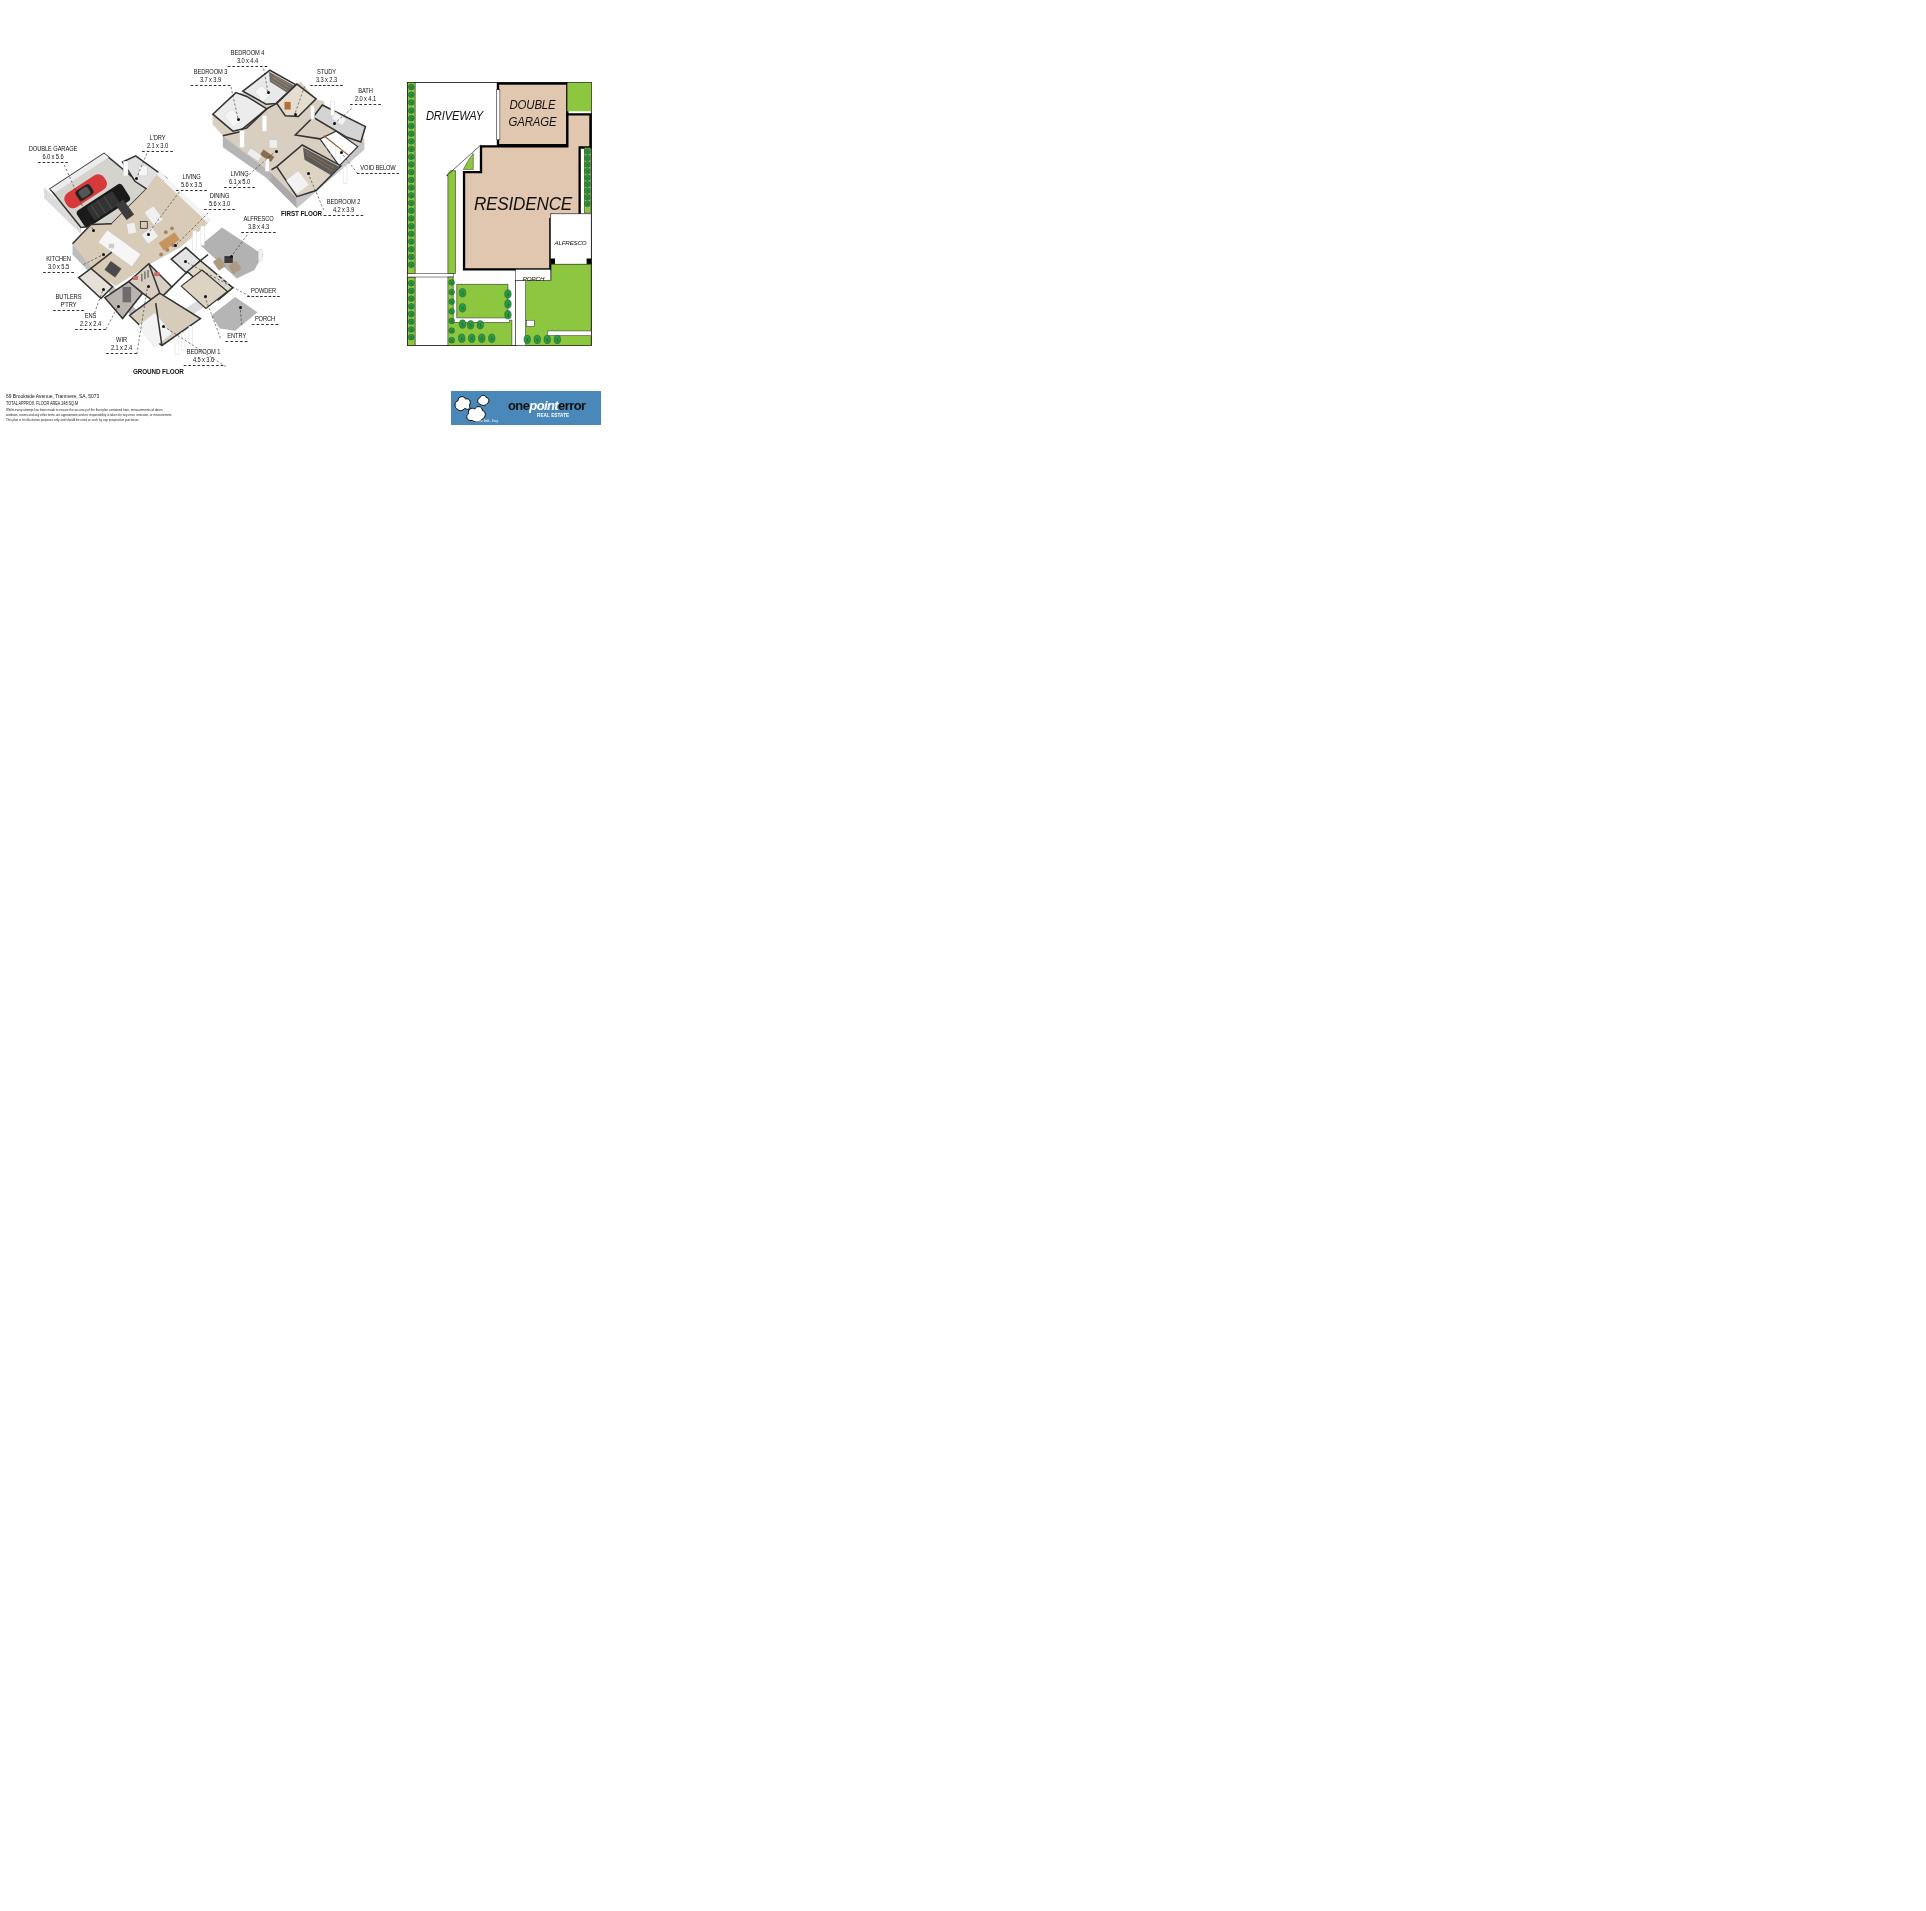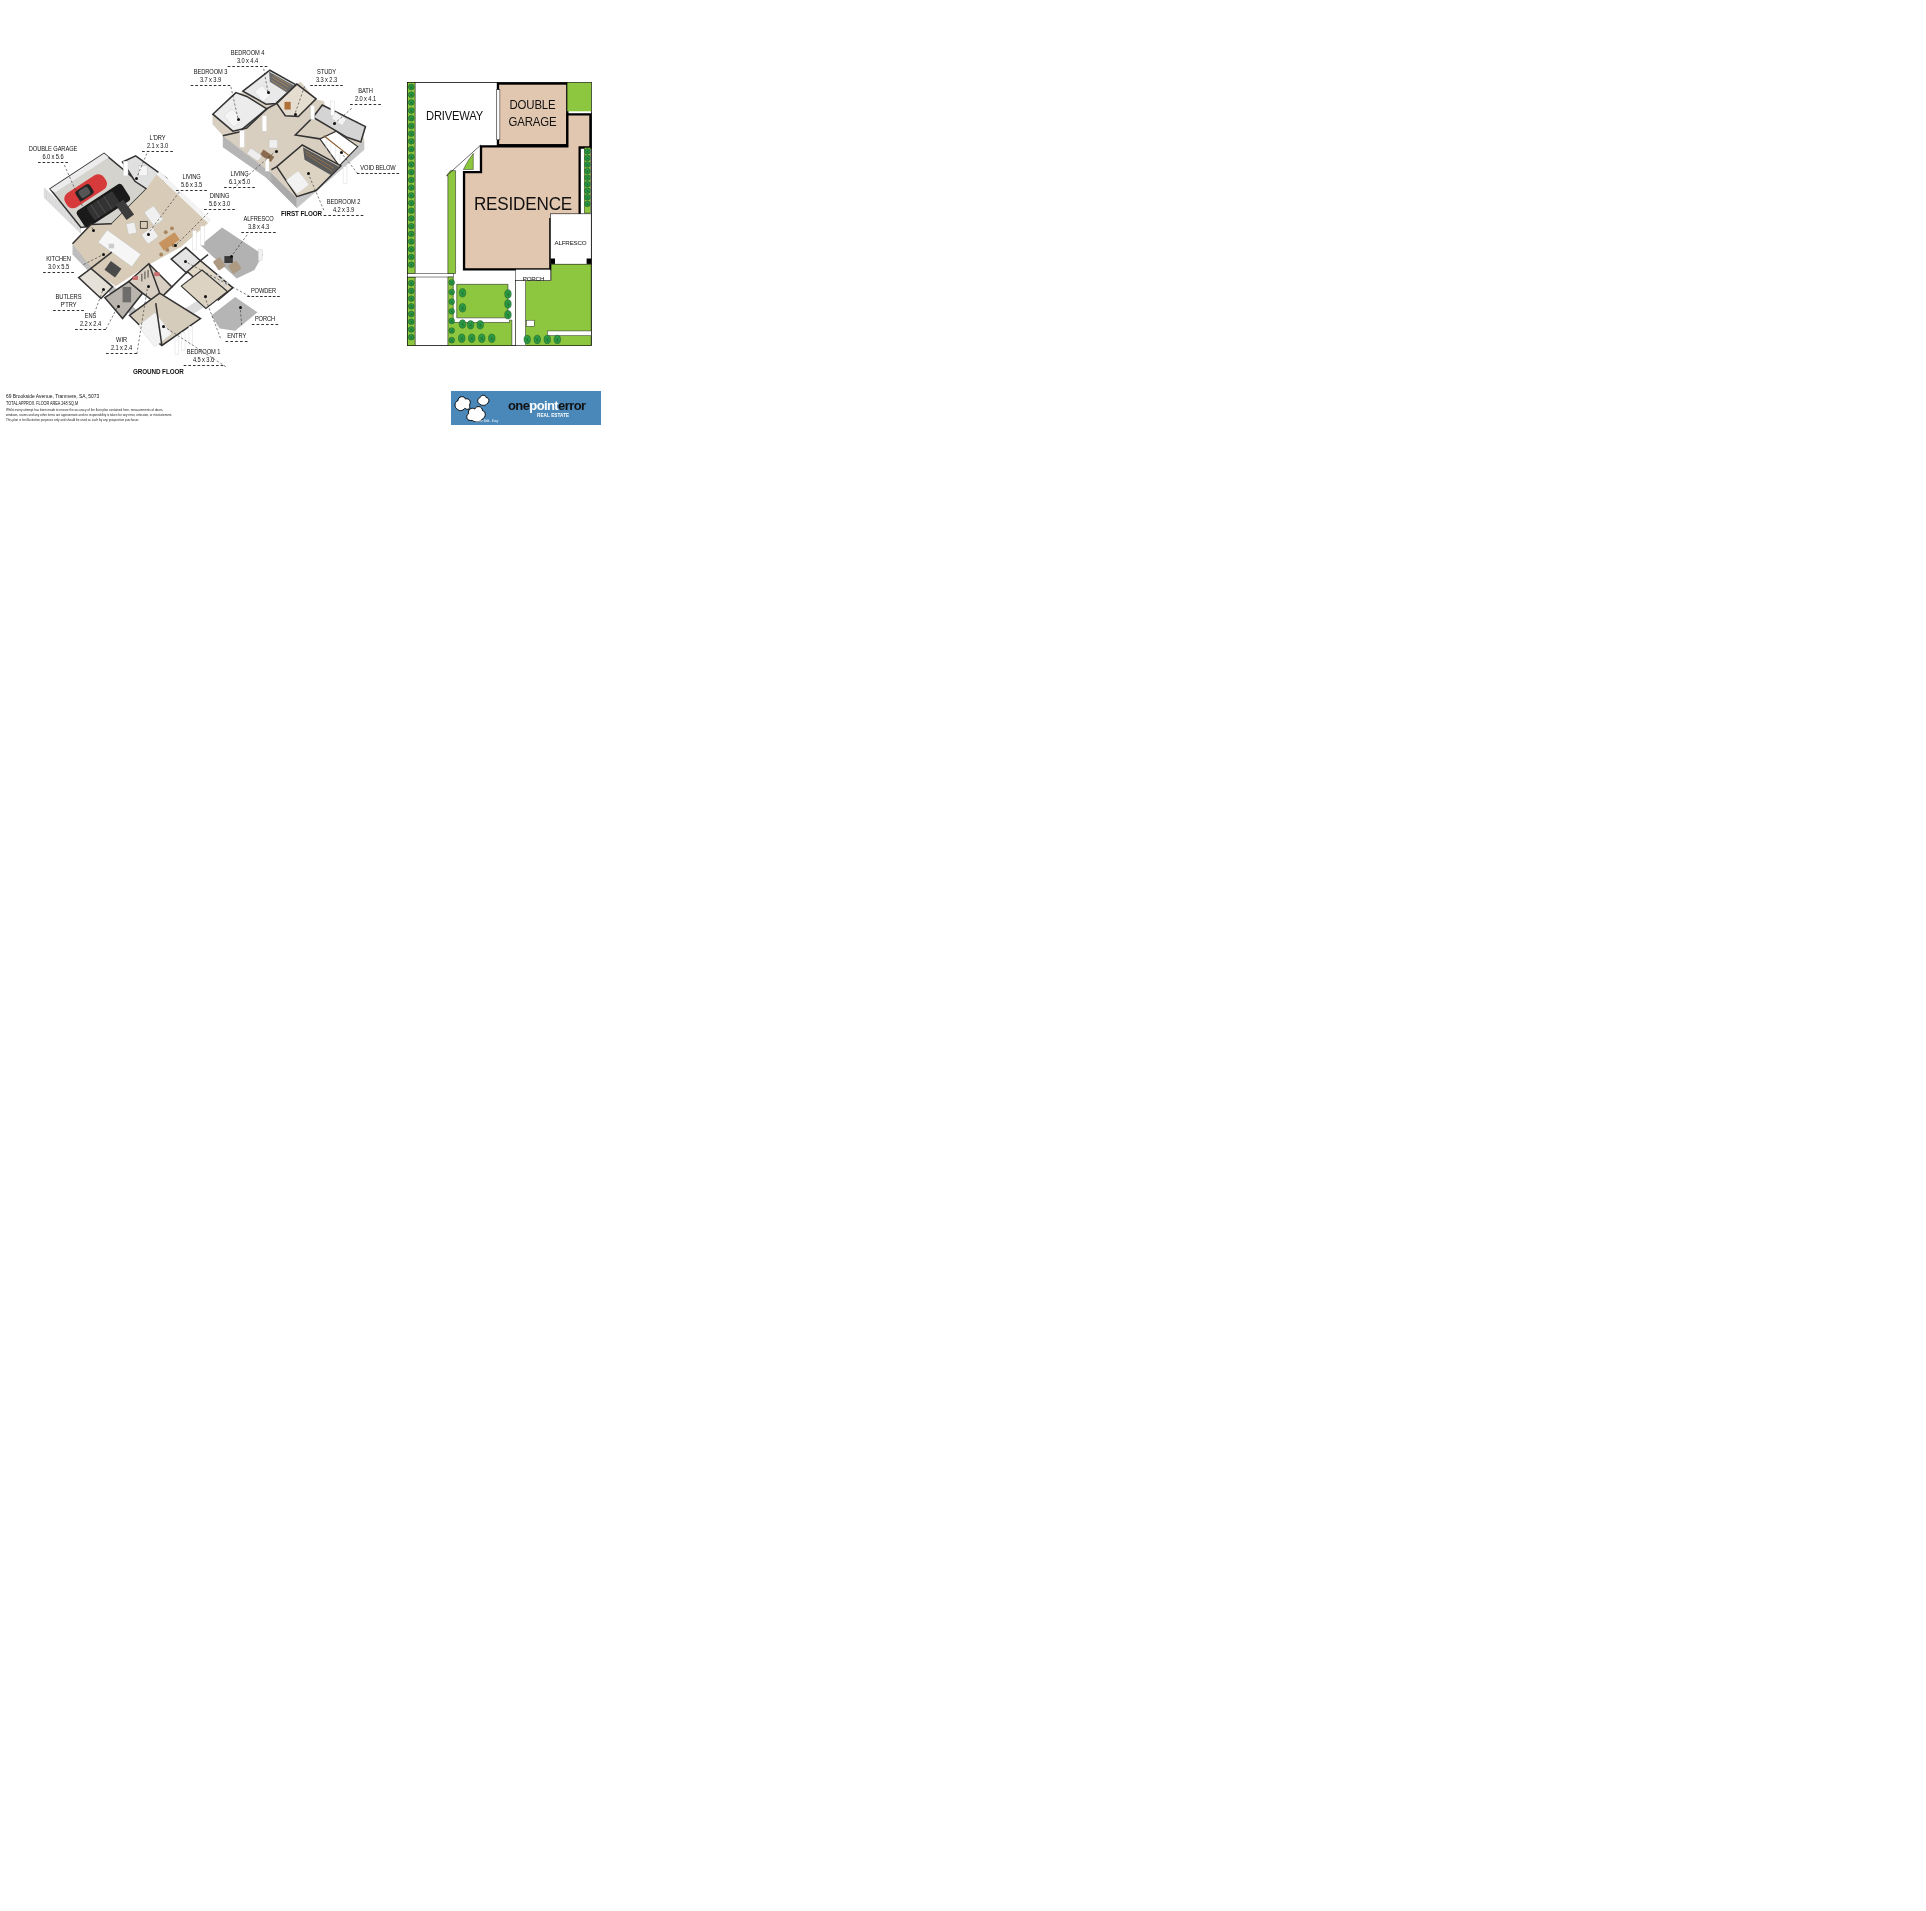--- a/index.html
+++ b/index.html
@@ -10,32 +10,32 @@
     .abs { position: absolute; }
 
     
     .room-label { position: absolute; text-align: center; line-height: 1.22;
                   font-size: 6.5px; letter-spacing: -0.1px; transform: scaleX(0.88); transform-origin: center top; }
     .room-label .dims { display: block; border-bottom: 0.6px dashed #222; padding-bottom: 1.5px; }
     .floor-title { position: absolute; font-weight: bold; font-size: 7px; letter-spacing: -0.1px; transform: scaleX(0.9); transform-origin: left top; }
     .dot { position: absolute; width: 3.1px; height: 3.1px; margin: -1.5px 0 0 -1.5px; border-radius: 50%; background: #111; }
 
     
-    #site { position: absolute; left: 407px; top: 82px; width: 185px; height: 228px; }
+    #site { position: absolute; left: 407px; top: 82px; width: 185px; height: 228px; font-style: italic; }
     #site svg { position: absolute; left: 0; top: 0; }
     .site-label { position: absolute; color: #111; text-align: center; line-height: 1.05; letter-spacing: -0.2px; }
 
     
     .footer-address { position: absolute; left: 6.2px; top: 393px; font-size: 5.8px; transform: scaleX(0.85); transform-origin: left top; }
     .footer-area { position: absolute; left: 6.2px; top: 401px; font-size: 4.6px; transform: scaleX(0.82); transform-origin: left top; }
     .footer-disclaimer { position: absolute; left: 6.2px; top: 408px; font-size: 3.7px; line-height: 1.3; width: 293px; transform: scaleX(0.82); transform-origin: left top; color: #222; }
 
     .logo { position: absolute; left: 451px; top: 391px; width: 150px; height: 34px; background: #4a88ba; overflow: hidden; }
     .logo-word { position: absolute; left: 57px; top: 7px; font-size: 13px; font-weight: bold; letter-spacing: -0.6px; color: #111; }
-    .logo-word .hl { color: #ffffff; }
+    .logo-word .hl { color: #ffffff; font-style: italic; }
     .logo-sub { position: absolute; left: 86px; top: 21.6px; font-size: 4.6px; color: #ffffff; font-weight: bold; letter-spacing: 0.1px; }
     .logo-tag { position: absolute; left: 24px; top: 27px; font-size: 3.9px; color: #ffffff; font-style: italic; transform: scaleX(0.7); transform-origin: left top; }
   </style>
 </head>
 <body>
 
 <svg class="abs" style="left:0;top:0" width="601" height="425" viewBox="0 0 1559 1102">
 
   <g>
 

